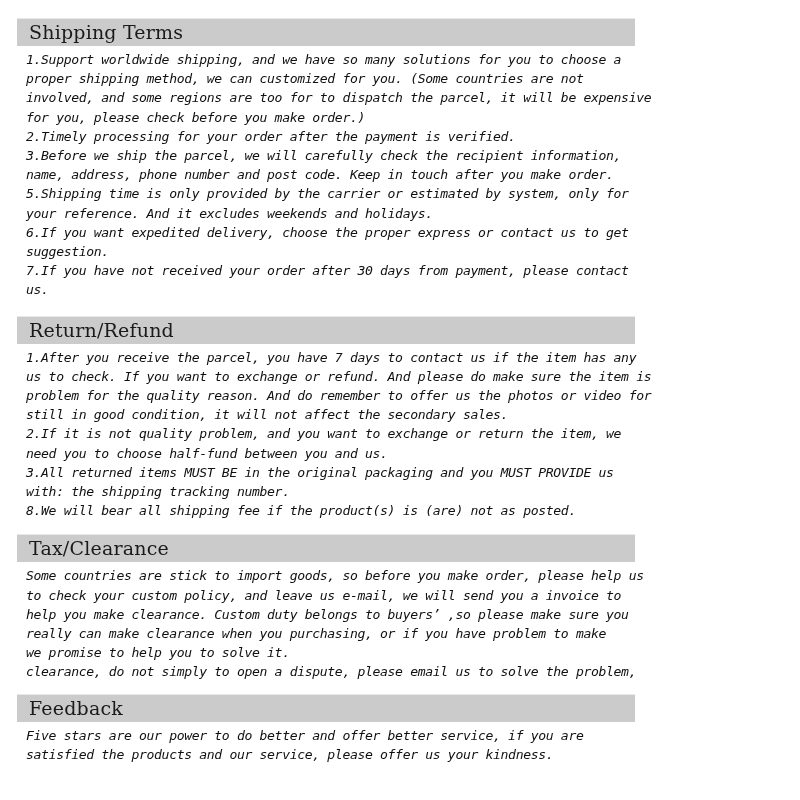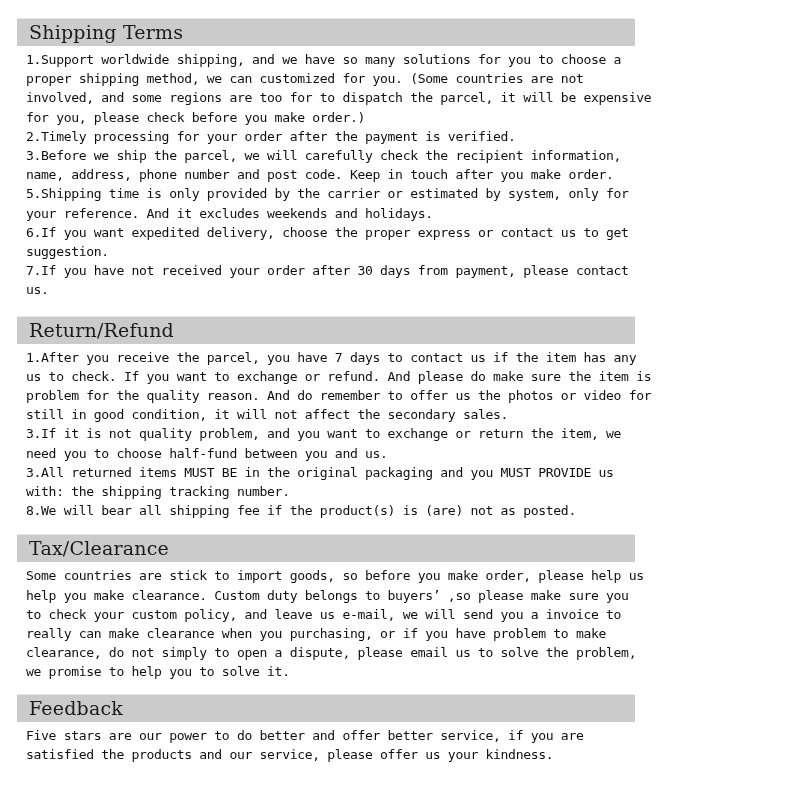--- a/index.html
+++ b/index.html
@@ -44,20 +44,21 @@
     line-height: 19px;
     letter-spacing: 0.2px;
     color: #1a1a1a;
     padding-left: 12px;
     white-space: nowrap;
   }
 
   .sec-body {
     padding: 4px 16px 0 26px;
     box-sizing: border-box;
+    font-style: italic;
   }
 
   .line {
     font-family: "DejaVu Sans Mono", "Liberation Mono", monospace;
     font-size: 13.1px;
     line-height: 19.2px;
     color: #101010;
     white-space: pre;
     letter-spacing: -0.35px;
   }
@@ -99,41 +100,41 @@
 
   <div class="section">
     <div class="sec-head">
       <span class="title">Return/Refund</span>
     </div>
     <div class="sec-body">
       <div class="line">1.After you receive the parcel, you have 7 days to contact us if the item has any</div>
       <div class="line">us to check. If you want to exchange or refund. And please do make sure the item is</div>
       <div class="line">problem for the quality reason. And do remember to offer us the photos or video for</div>
       <div class="line">still in good condition, it will not affect the secondary sales.</div>
-      <div class="line">3.If it is not quality problem, and you want to exchange or return the item, we</div>
+      <div class="line">2.If it is not quality problem, and you want to exchange or return the item, we</div>
       <div class="line">need you to choose half-fund between you and us.</div>
       <div class="line">3.All returned items MUST BE in the original packaging and you MUST PROVIDE us</div>
       <div class="line">with: the shipping tracking number.</div>
       <div class="line">8.We will bear all shipping fee if the product(s) is (are) not as posted.</div>
     </div>
   </div>
 
   <div class="gap-3"></div>
 
   <div class="section">
     <div class="sec-head">
       <span class="title">Tax/Clearance</span>
     </div>
     <div class="sec-body">
       <div class="line">Some countries are stick to import goods, so before you make order, please help us</div>
+      <div class="line">to check your custom policy, and leave us e-mail, we will send you a invoice to</div>
       <div class="line">help you make clearance. Custom duty belongs to buyers’ ,so please make sure you</div>
-      <div class="line">to check your custom policy, and leave us e-mail, we will send you a invoice to</div>
       <div class="line">really can make clearance when you purchasing, or if you have problem to make</div>
+      <div class="line">we promise to help you to solve it.</div>
       <div class="line">clearance, do not simply to open a dispute, please email us to solve the problem,</div>
-      <div class="line">we promise to help you to solve it.</div>
     </div>
   </div>
 
   <div class="gap-4"></div>
 
   <div class="section">
     <div class="sec-head">
       <span class="title">Feedback</span>
     </div>
     <div class="sec-body">

